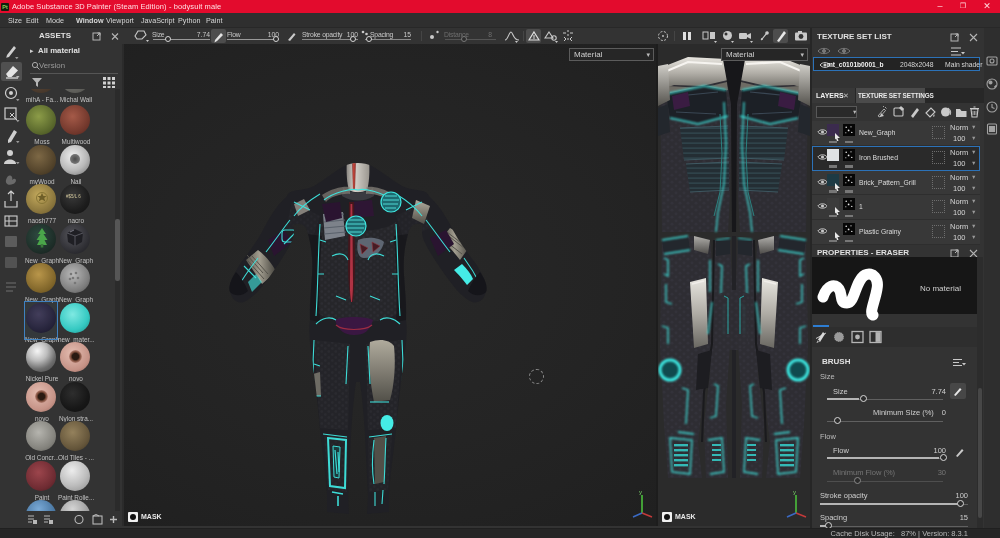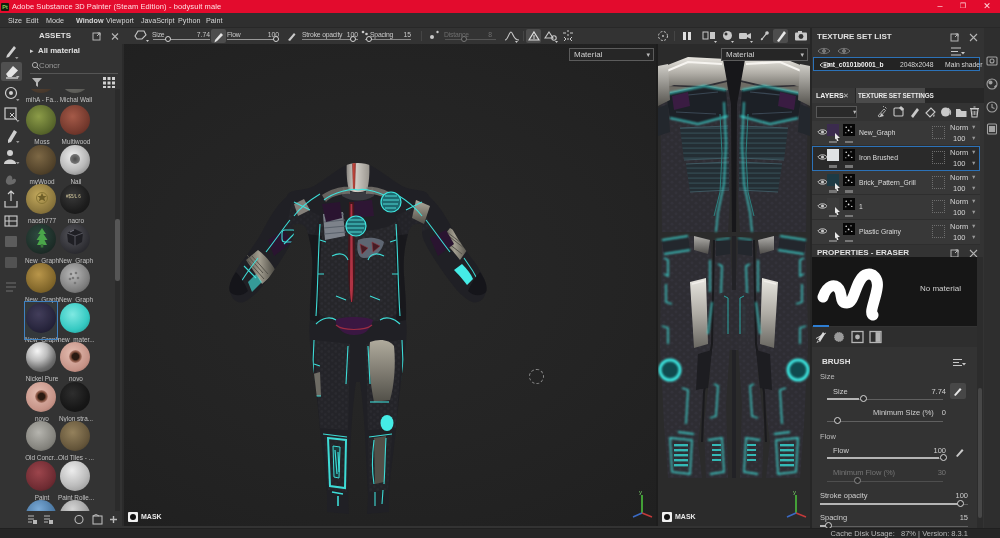--- a/index.html
+++ b/index.html
@@ -243,21 +243,21 @@
     <path d="M20 1.5 l6 6 m0 -6 l-6 6" stroke="#b5b5b5" stroke-width="1.1"></path>
   </svg>
 
   <div class="abs" style="left:6px;top:19px;color:#cfcfcf;font-size:7px;">▸</div>
   <div class="abs" style="left:14px;top:18px;color:#e0e0e0;font-size:7.8px;font-weight:bold;">All material</div>
 
   <svg class="abs" style="left:7px;top:33px;" width="10" height="10" viewBox="0 0 10 10">
     <circle cx="4" cy="4" r="2.6" fill="none" stroke="#aaa" stroke-width="1"></circle>
     <path d="M6 6 l2.5 2.5" stroke="#aaa" stroke-width="1"></path>
   </svg>
-  <div class="abs" style="left:15px;top:33px;color:#9a9a9a;font-size:7.8px;">Concr</div>
+  <div class="abs" style="left:15px;top:33px;color:#9a9a9a;font-size:7.8px;">Version</div>
   <div class="abs" style="left:6px;top:45px;width:88px;height:1px;background:#555;"></div>
 
   <svg class="abs" style="left:7px;top:49px;" width="12" height="11" viewBox="0 0 12 11">
     <path d="M1 1 L11 1 L7 5.5 L7 10 L5 8.5 L5 5.5 Z" fill="#b5b5b5"></path>
   </svg>
   <svg class="abs" style="left:78px;top:48px;" width="14" height="12" viewBox="0 0 14 12">
     <g fill="#d0d0d0">
       <rect x="1" y="1" width="3" height="3"></rect>
         <rect x="5.5" y="1" width="3" height="3"></rect>
         <rect x="10" y="1" width="3" height="3"></rect>
@@ -863,21 +863,21 @@
 <div class="abs" style="left:159px;top:113.2px;color:#9a9a9a;font-size:5.5px;">▼</div>
     </div>
 
   <div class="abs phdr" style="left:5px;top:220px;">PROPERTIES - ERASER</div>
   <svg class="abs" style="left:138px;top:221px;" width="30" height="9" viewBox="0 0 30 9">
     <rect x="1" y="1" width="7" height="7" fill="none" stroke="#b5b5b5" stroke-width="1"></rect>
     <path d="M5 4 l3 -3 m0 2.5 l0 -2.5 l-2.5 0" stroke="#b5b5b5" stroke-width="1" fill="none"></path>
     <path d="M20 1 l7 7 m0 -7 l-7 7" stroke="#b5b5b5" stroke-width="1.1"></path>
   </svg>
 
-  <div class="abs" style="left:0;top:229px;width:168px;height:69px;background:#161616;">
+  <div class="abs" style="left:0;top:229px;width:168px;height:57px;background:#161616;">
     <svg class="abs" style="left:5px;top:6px;" width="90" height="58" viewBox="0 0 90 58">
       <path d="M6 34 C10 22 18 20 22 26 C26 32 22 40 30 40 C38 40 38 18 48 12 C56 8 62 16 60 26 C58 38 52 50 56 52" fill="none" stroke="#fff" stroke-width="11" stroke-linecap="round"></path>
     </svg>
     <div class="abs" style="left:108px;top:27px;color:#cfcfcf;font-size:8px;">No material</div>
   </div>
 
   <div class="abs" style="left:1px;top:297px;width:16px;height:2px;background:#2d7dd2;"></div>
   <div class="abs" style="left:0;top:299px;width:168px;height:20px;background:#2e2e2e;"></div>
   <svg class="abs" style="left:3px;top:301px;" width="80" height="16" viewBox="0 0 80 16">
     <g>

